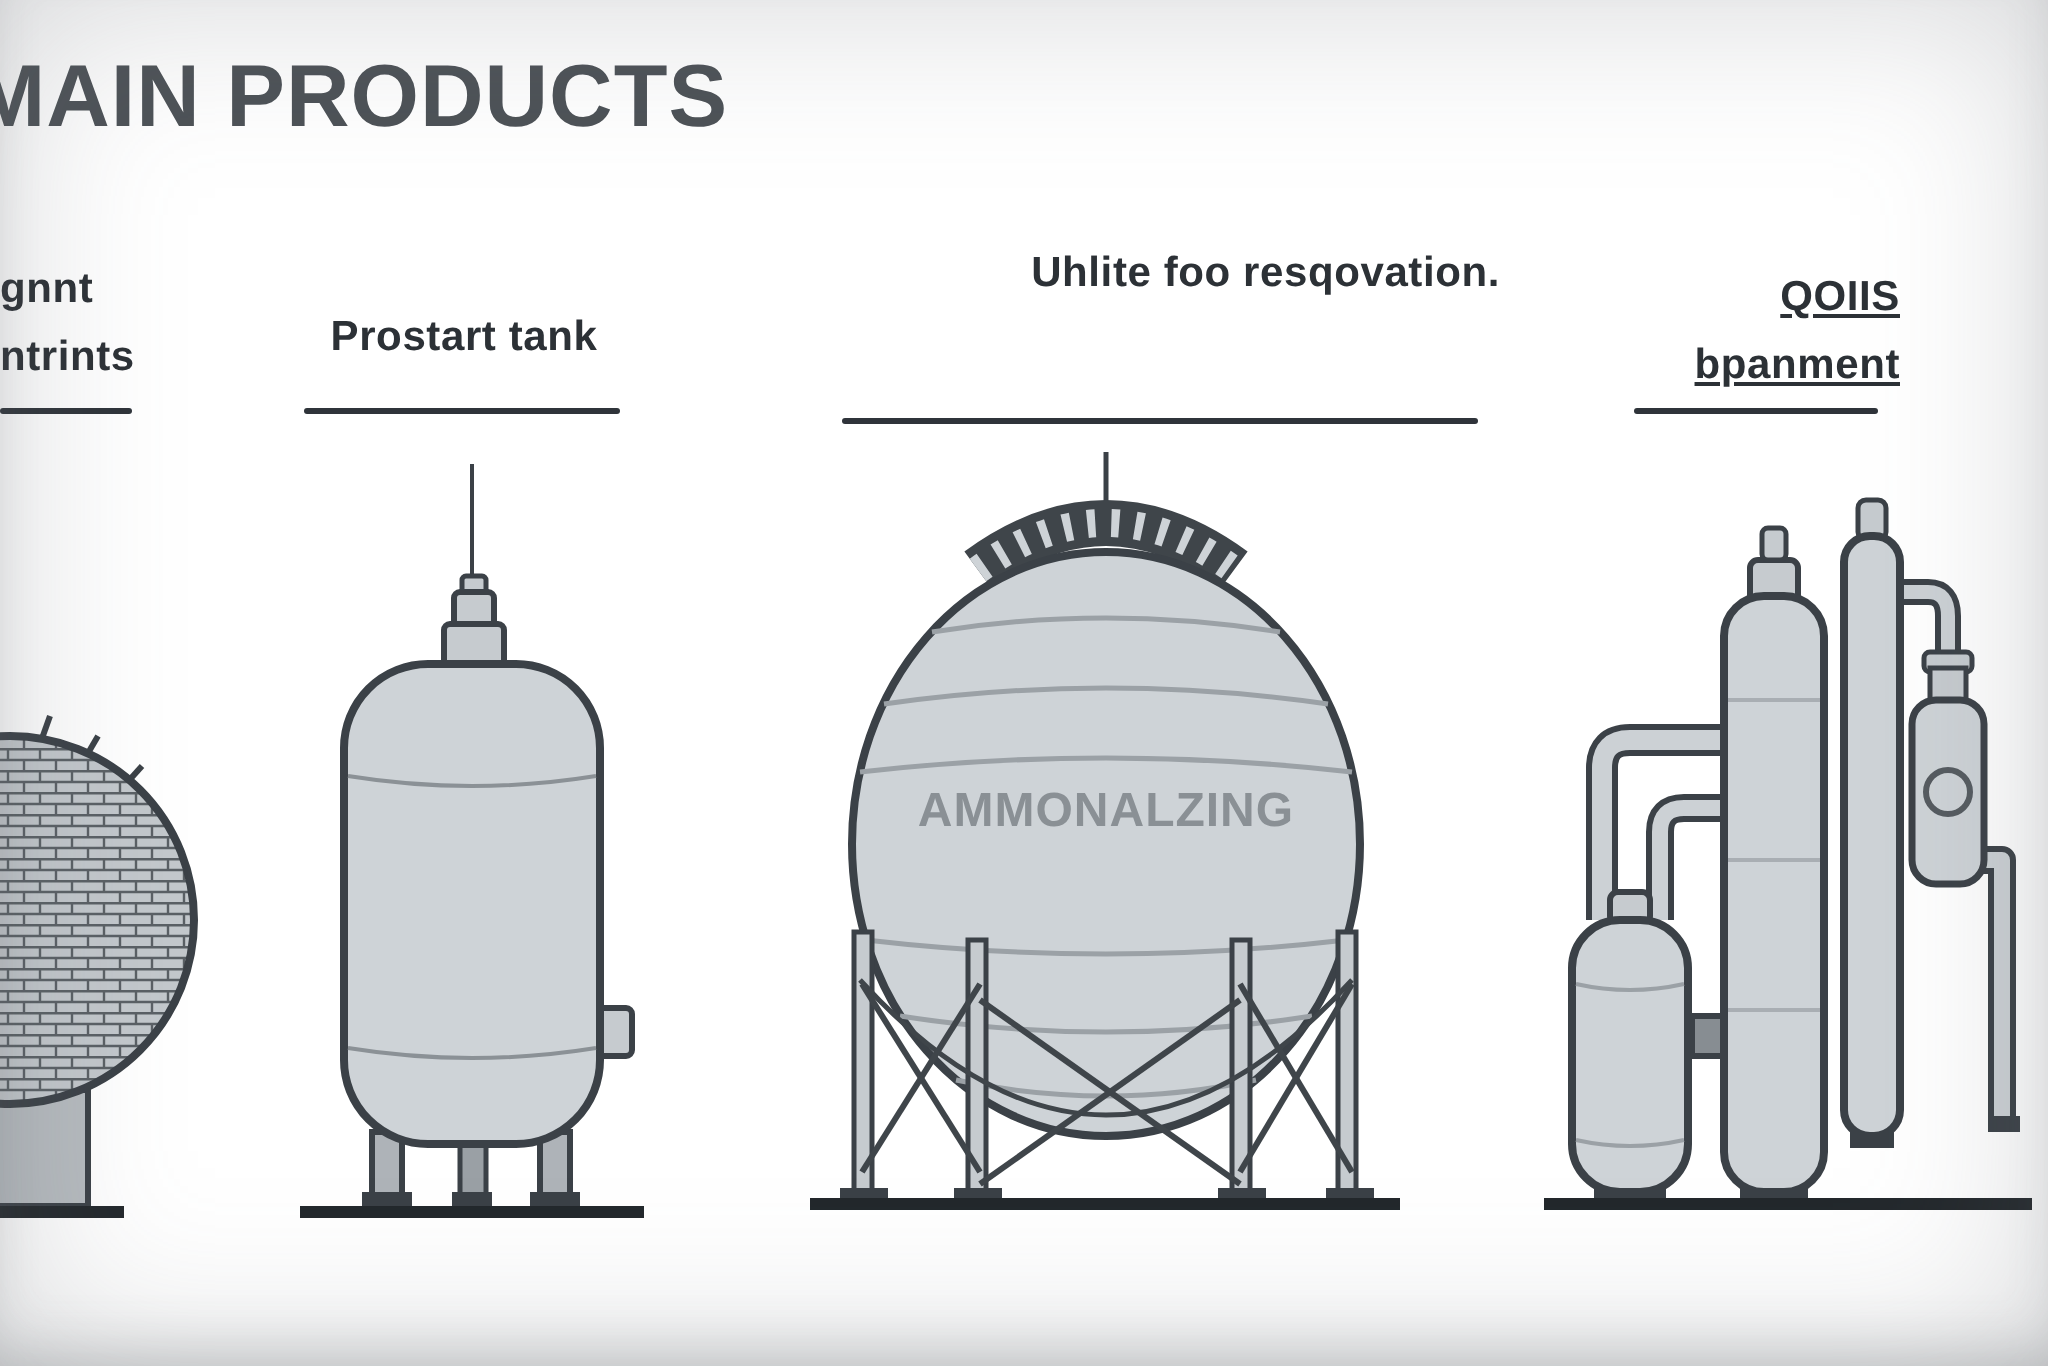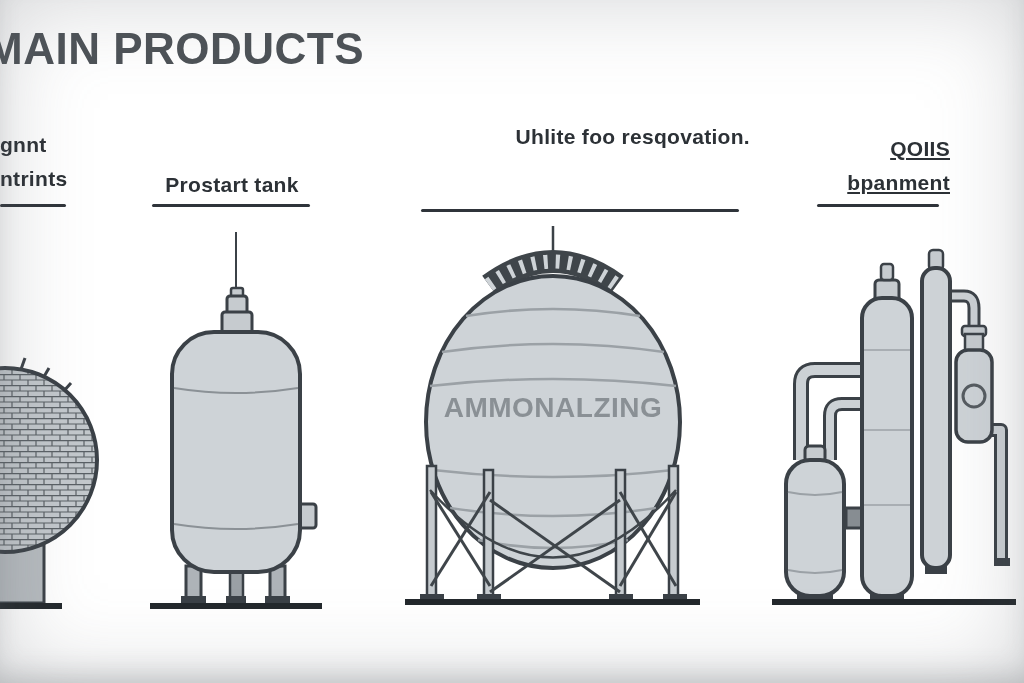--- a/index.html
+++ b/index.html
@@ -18,33 +18,33 @@
     position:absolute;left:-14px;top:24px;
     font-size:44px;font-weight:700;color:#4d5257;letter-spacing:0.5px;
     white-space:nowrap;
   }
   .caption{
     position:absolute;
     font-size:21px;font-weight:700;color:#2c3136;letter-spacing:0.3px;
     line-height:34px;white-space:nowrap;
   }
   .caption.c1{left:-12px;top:128px;width:110px;text-align:left;}
-  .caption.c2{left:150px;top:168px;width:164px;text-align:center;}
+  .caption.c2{left:150px;top:152px;width:164px;text-align:center;}
   .caption.c3{left:410px;top:120px;width:340px;text-align:right;}
   .caption.c4{left:810px;top:132px;width:140px;text-align:right;text-decoration:underline;}
   .underline{
     position:absolute;height:3px;background:#2f343a;border-radius:2px;
   }
   .u1{left:0;top:204px;width:66px;}
   .u2{left:152px;top:204px;width:158px;}
   .u3{left:421px;top:209px;width:318px;}
   .u4{left:817px;top:204px;width:122px;}
   .vessel-label{
     position:absolute;left:433px;top:392px;width:240px;text-align:center;
-    font-size:28px;font-weight:700;color:#8a9095;letter-spacing:0.5px;
+    font-size:24px;font-weight:700;color:#8a9095;letter-spacing:0.5px;
     white-space:nowrap;
   }
   svg.art{position:absolute;left:0;top:0;}
 </style>
 </head>
 <body>
 
 <div class="canvas">
 
   <svg class="art" width="1024" height="683" viewBox="0 0 1024 683">

